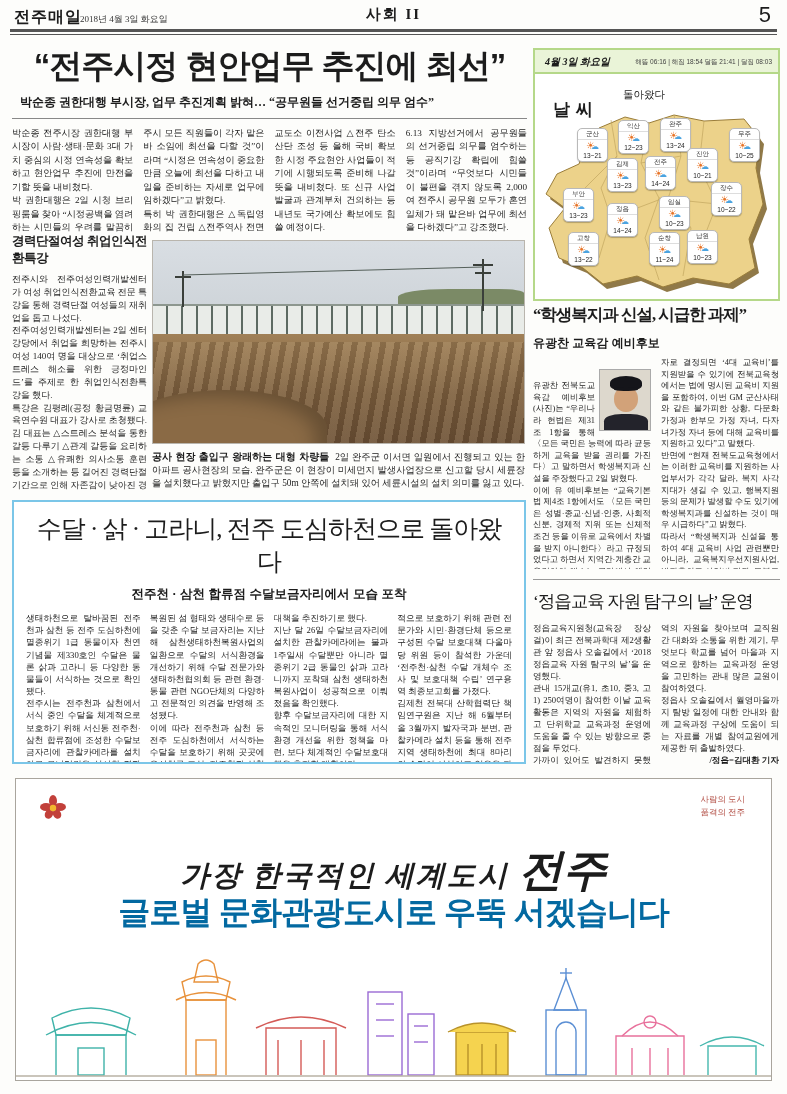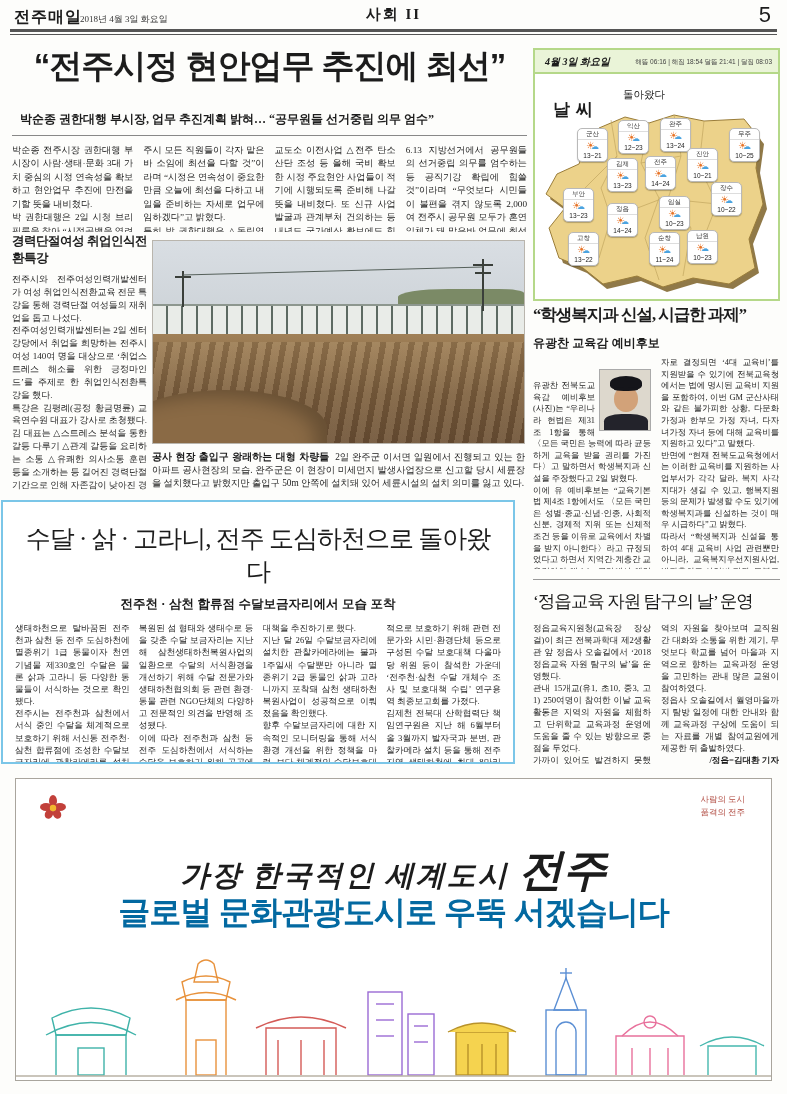--- a/index.html
+++ b/index.html
@@ -11,21 +11,21 @@
   .masthead { position:absolute; left:0; top:0; width:787px; height:34px; }
   .paper-name { position:absolute; left:14px; top:7px; font-family:Liberation Mono, monospace; font-weight:bold; font-size:16px; letter-spacing:1px; }
   .mast-date { position:absolute; left:80px; top:13px; font-size:9px; color:#333; }
   .mast-section { position:absolute; left:0; right:0; top:5px; text-align:center; font-weight:bold; font-size:15px; letter-spacing:2px; }
   .mast-page { position:absolute; right:16px; top:2px; font-size:22px; font-family:"Liberation Sans","DejaVu Sans",sans-serif; }
   .mast-rule { position:absolute; left:10px; right:10px; top:29px; height:6px; border-top:3px solid #555; border-bottom:1px solid #555; }
 
   
   .lead { position:absolute; left:12px; top:44px; width:515px; height:188px; overflow:hidden; }
   .lead-head { font-family:"Liberation Sans","DejaVu Sans",sans-serif; font-weight:bold; font-size:33px; letter-spacing:-1px; text-align:center; white-space:nowrap; }
-  .lead-sub { margin-top:22px; font-size:12px; font-weight:bold; padding-left:8px; }
+  .lead-sub { margin-top:5px; font-size:12px; font-weight:bold; padding-left:8px; }
   .lead-rule { margin-top:7px; border-top:1px solid #888; }
   .lead-cols { display:flex; gap:10px; margin-top:8px; }
   .lead-cols .col { width:122px; font-size:9.2px; line-height:1.46; text-align:justify; white-space:pre-line; overflow:hidden; height:108px; }
   .byline { display:block; text-align:right; font-weight:bold; }
 
   
   .weather { position:absolute; left:533px; top:48px; width:247px; height:253px; border:2px solid #b5d889; background:#fff; }
   .w-head { height:24px; background:#eaf4d8; border-bottom:2px solid #b5d889; position:relative; }
   .w-date { position:absolute; left:10px; top:5px; font-style:italic; font-weight:bold; font-size:10px; }
   .w-times { position:absolute; right:6px; top:8px; font-size:6.5px; color:#444; font-family:"Liberation Sans","DejaVu Sans",sans-serif; }
@@ -50,21 +50,21 @@
   .ph-green { position:absolute; right:0; top:24%; width:34%; height:10%; background:#7b8a66; border-radius:40% 20% 0 0; }
   .ph-dirt { position:absolute; left:0; right:0; top:46%; bottom:0; background:linear-gradient(#a08057,#7c5f3f 55%,#6b5036); }
   .ph-tracks { position:absolute; left:0; right:0; top:50%; bottom:0; background:repeating-linear-gradient(100deg,rgba(40,25,10,.16) 0 6px,rgba(255,240,210,.10) 6px 14px); }
   .ph-mound { position:absolute; left:-8%; bottom:-12%; width:55%; height:38%; background:#8a6a45; border-radius:50% 50% 0 0; box-shadow:inset -12px 6px 18px rgba(0,0,0,.25); }
 
   
   .caption { position:absolute; left:152px; top:450px; width:373px; height:44px; font-size:9.3px; line-height:1.4; text-align:justify; overflow:hidden; }
   .cap-lead { font-family:"Liberation Sans","DejaVu Sans",sans-serif; font-weight:bold; font-size:10px; margin-right:6px; }
 
   
-  .otter { position:absolute; left:1px; top:500px; width:514px; height:264px; border:2px solid #7bc6e8; background:#fff; padding:20px 12px; overflow:hidden; }
+  .otter { position:absolute; left:12px; top:500px; width:514px; height:264px; border:2px solid #7bc6e8; background:#fff; padding:10px 12px; overflow:hidden; }
   .otter-head { text-align:center; font-size:25px; letter-spacing:-1px; }
   .otter-sub { text-align:center; font-family:"Liberation Sans","DejaVu Sans",sans-serif; font-weight:bold; font-size:12.5px; margin-top:8px; }
   .otter-cols { display:flex; gap:9px; margin-top:9px; }
   .otter-cols .col { width:122px; font-size:8.7px; line-height:1.4; text-align:justify; white-space:pre-line; overflow:hidden; height:176px; }
 
   
   .rzone { position:absolute; left:533px; top:304px; width:247px; height:462px; overflow:hidden; }
   .edu-head { font-size:16.5px; font-weight:bold; letter-spacing:-1px; white-space:nowrap; }
   .edu-sub { font-family:"Liberation Sans","DejaVu Sans",sans-serif; font-weight:bold; font-size:12px; margin:9px 0 5px; }
   .edu-cols { display:flex; gap:10px; }

